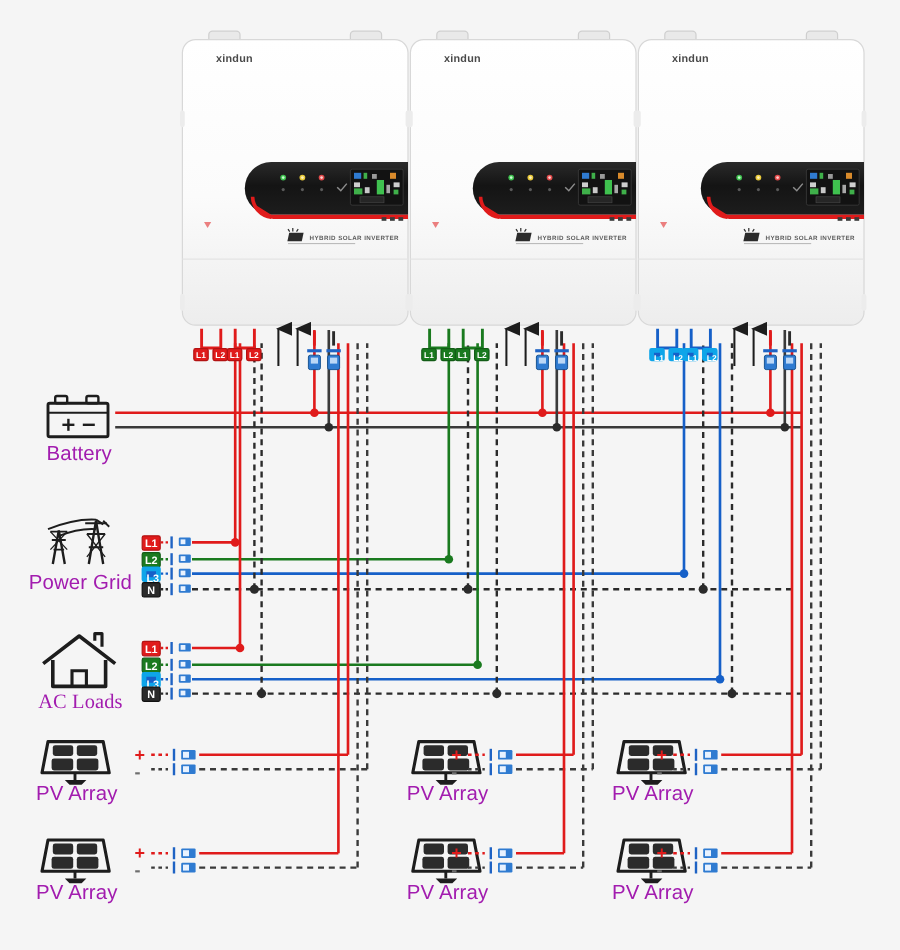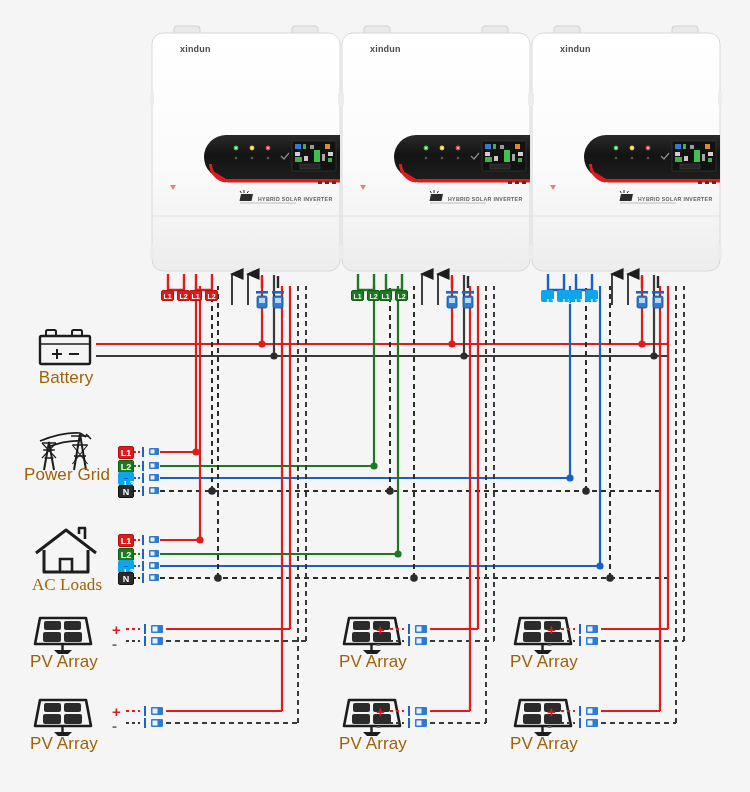--- a/index.html
+++ b/index.html
@@ -4,30 +4,30 @@
 <title>Hybrid Solar Inverter Wiring Diagram</title>
 <style>
   html,body{margin:0;padding:0;background:#f5f5f5;}
   body{
     font-family:"Liberation Sans", sans-serif;
     width:750px;height:792px;overflow:hidden;position:relative;
   }
   #stage{position:relative;width:750px;height:792px;background:#f5f5f5;}
   svg.layer{position:absolute;left:0;top:0;width:750px;height:792px;}
   .lbl{position:absolute;font-family:"Liberation Sans",sans-serif;color:#1b1b1b;}
-  .dev-label{font-size:17px;letter-spacing:.1px;text-align:center;color:#a16207;}
+  .dev-label{font-size:17px;letter-spacing:.1px;text-align:center;color:#a21caf;}
   .term-box{
     position:absolute;width:16px;height:13px;border-radius:2px;
     font-size:9px;font-weight:bold;color:#fff;text-align:center;
     line-height:13px;font-family:"Liberation Sans",sans-serif;
     box-sizing:border-box;
   }
   .t-red{background:#e01b1b;border:1px solid #b31212;}
   .t-grn{background:#1a7a1f;border:1px solid #125c16;}
-  .t-blu{background:#1660c8;border:6px solid #0ea5e9;}
+  .t-blu{background:#1660c8;border:4px solid #0ea5e9;}
   .t-blk{background:#2b2b2b;border:1px solid #111;}
   .pn{
     position:absolute;font-size:15px;font-weight:bold;
     font-family:"Liberation Sans",sans-serif;line-height:1;
   }
   .pn-plus{color:#e01b1b;}
   .pn-minus{color:#6e6e6e;}
   .inv-term{
     position:absolute;width:13px;height:11px;border-radius:2px;
     font-size:7px;font-weight:bold;color:#fff;text-align:center;
@@ -591,21 +591,21 @@
   <div class="inv-term t-grn" style="left:379px;top:290px;">L1</div>
   <div class="inv-term t-grn" style="left:395px;top:290px;">L2</div>
 
   <div class="inv-term t-blu" style="left:541px;top:290px;">L1</div>
   <div class="inv-term t-blu" style="left:557px;top:290px;">L2</div>
   <div class="inv-term t-blu" style="left:569px;top:290px;">L1</div>
   <div class="inv-term t-blu" style="left:585px;top:290px;">L2</div>
 
   <div class="lbl dev-label" style="left:20px;top:368px;width:92px;">Battery</div>
 
-  <div class="lbl dev-label" style="left:8px;top:465px;width:118px;">Power Grid</div>
+  <div class="lbl dev-label" style="left:8px;top:476px;width:118px;">Power Grid</div>
   <div class="term-box t-red" style="left:118px;top:446px;">L1</div>
   <div class="term-box t-grn" style="left:118px;top:460px;">L2</div>
   <div class="term-box t-blu" style="left:118px;top:472px;">L3</div>
   <div class="term-box t-blk" style="left:118px;top:485px;">N</div>
 
   <div class="lbl dev-label" style="left:10px;top:575px;width:114px;font-family:Liberation Serif, serif;">AC Loads</div>
   <div class="term-box t-red" style="left:118px;top:534px;">L1</div>
   <div class="term-box t-grn" style="left:118px;top:548px;">L2</div>
   <div class="term-box t-blu" style="left:118px;top:560px;">L3</div>
   <div class="term-box t-blk" style="left:118px;top:572px;">N</div>

